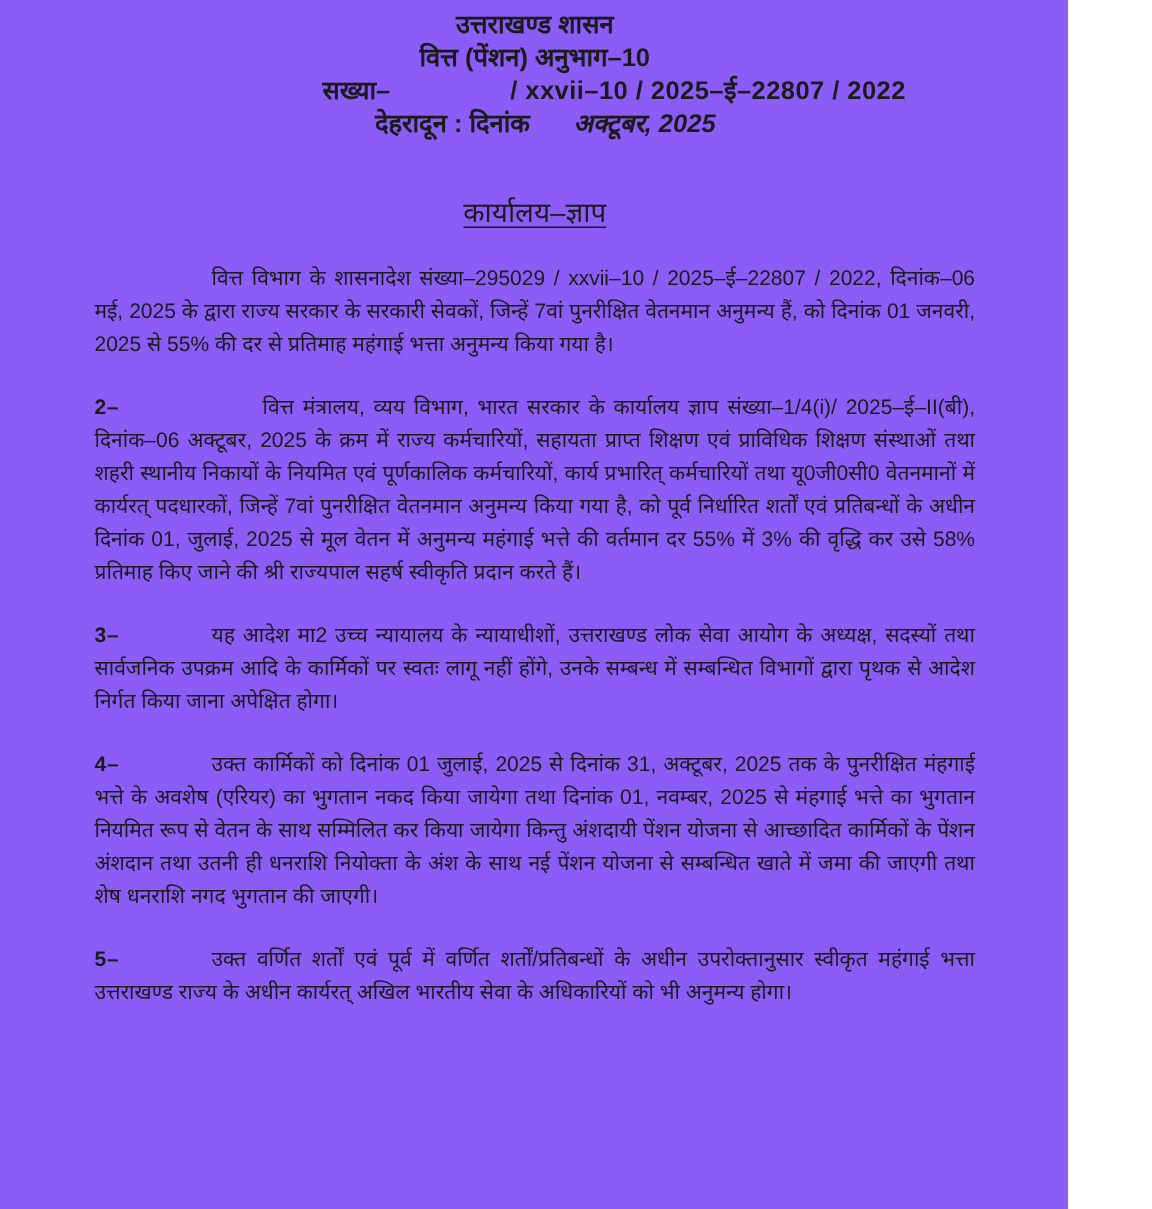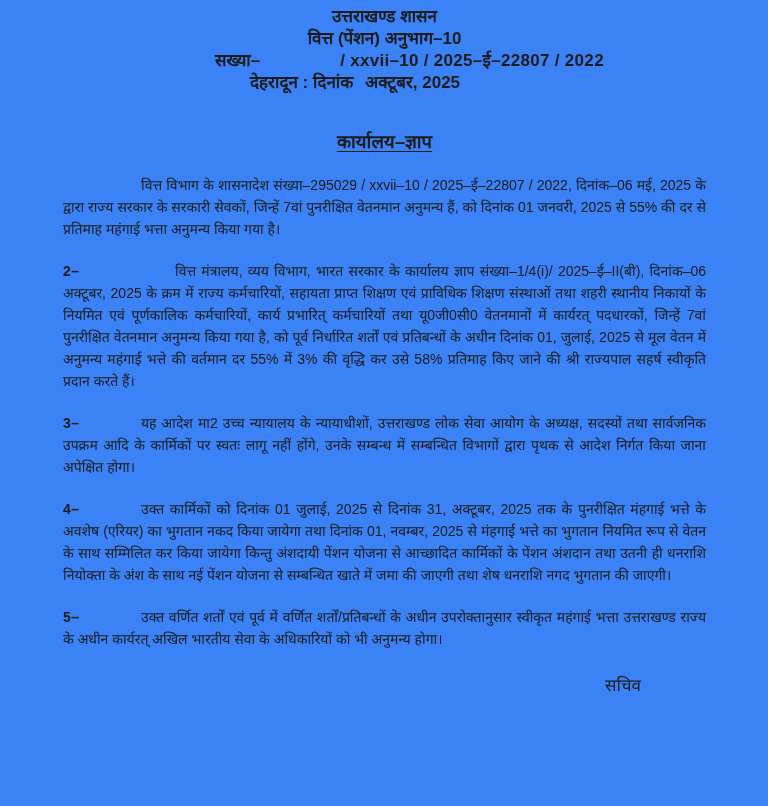--- a/index.html
+++ b/index.html
@@ -10,25 +10,25 @@
   body {
     width: 768px;
     height: 806px;
     overflow: hidden;
     font-family: "Liberation Sans", "DejaVu Sans", sans-serif;
     color: #1b1b1b;
     -webkit-font-smoothing: antialiased;
   }
   .page {
     position: relative;
-    width: 768px;
+    width: 712px;
     height: 806px;
     padding: 6px 62px 0 63px;
     box-sizing: border-box;
-    background: #3b82f6;
+    background: #8b5cf6;
   }
 
   
   .doc-header {
     font-size: 17px;
     line-height: 22px;
   }
   .h-org, .h-dept {
     text-align: center;
     font-weight: 700;
@@ -40,29 +40,29 @@
   }
   .h-number .num-val {
     margin-left: 80px;
     letter-spacing: 0.3px;
   }
   .h-date {
     white-space: nowrap;
     padding-left: 187px; 
     font-weight: 700;
   }
-  .h-date .date-val { margin-left: 12px; }
+  .h-date .date-val { margin-left: 29px; font-style: italic; }
 
   
   .doc-title {
     margin: 36px 0 0 0;
     text-align: center;
     font-size: 18.5px;
     line-height: 24px;
-    font-weight: 700;
+    font-weight: 400;
     text-decoration: underline;
     text-underline-offset: 3px;
   }
 
   
   .doc-body {
     margin-top: 20px;
     font-size: 14px;
     line-height: 22px;
   }
@@ -115,16 +115,15 @@
   <main class="doc-body">
 
   <div class="para"><span>वित्त विभाग के शासनादेश संख्या–295029 / xxvii–10 / 2025–ई–22807 / 2022, दिनांक–06 मई, 2025 के द्वारा राज्य सरकार के सरकारी सेवकों, जिन्हें 7वां पुनरीक्षित वेतनमान अनुमन्य हैं, को दिनांक 01 जनवरी, 2025 से 55% की दर से प्रतिमाह महंगाई भत्ता अनुमन्य किया गया है।</span></div>
       <div class="para"><span class="para-num">2–</span><span>वित्त मंत्रालय, व्यय विभाग, भारत सरकार के कार्यालय ज्ञाप संख्या–1/4(i)/ 2025–ई–II(बी), दिनांक–06 अक्टूबर, 2025 के क्रम में राज्य कर्मचारियों, सहायता प्राप्त शिक्षण एवं प्राविधिक शिक्षण संस्थाओं तथा शहरी स्थानीय निकायों के नियमित एवं पूर्णकालिक कर्मचारियों, कार्य प्रभारित् कर्मचारियों तथा यू0जी0सी0 वेतनमानों में कार्यरत् पदधारकों, जिन्हें 7वां पुनरीक्षित वेतनमान अनुमन्य किया गया है, को पूर्व निर्धारित शर्तों एवं प्रतिबन्धों के अधीन दिनांक 01, जुलाई, 2025 से मूल वेतन में अनुमन्य महंगाई भत्ते की वर्तमान दर 55% में 3% की वृद्धि कर उसे 58% प्रतिमाह किए जाने की श्री राज्यपाल सहर्ष स्वीकृति प्रदान करते हैं।</span></div>
       <div class="para"><span class="para-num">3–</span><span>यह आदेश मा2 उच्च न्यायालय के न्यायाधीशों, उत्तराखण्ड लोक सेवा आयोग के अध्यक्ष, सदस्यों तथा सार्वजनिक उपक्रम आदि के कार्मिकों पर स्वतः लागू नहीं होंगे, उनके सम्बन्ध में सम्बन्धित विभागों द्वारा पृथक से आदेश निर्गत किया जाना अपेक्षित होगा।</span></div>
       <div class="para"><span class="para-num">4–</span><span>उक्त कार्मिकों को दिनांक 01 जुलाई, 2025 से दिनांक 31, अक्टूबर, 2025 तक के पुनरीक्षित मंहगाई भत्ते के अवशेष (एरियर) का भुगतान नकद किया जायेगा तथा दिनांक 01, नवम्बर, 2025 से मंहगाई भत्ते का भुगतान नियमित रूप से वेतन के साथ सम्मिलित कर किया जायेगा किन्तु अंशदायी पेंशन योजना से आच्छादित कार्मिकों के पेंशन अंशदान तथा उतनी ही धनराशि नियोक्ता के अंश के साथ नई पेंशन योजना से सम्बन्धित खाते में जमा की जाएगी तथा शेष धनराशि नगद भुगतान की जाएगी।</span></div>
       <div class="para"><span class="para-num">5–</span><span>उक्त वर्णित शर्तों एवं पूर्व में वर्णित शर्तों/प्रतिबन्धों के अधीन उपरोक्तानुसार स्वीकृत महंगाई भत्ता उत्तराखण्ड राज्य के अधीन कार्यरत् अखिल भारतीय सेवा के अधिकारियों को भी अनुमन्य होगा।</span></div>
     </main>
 
   <footer class="signature">
-    <div class="sig-designation">सचिव</div>
   </footer>
 
 </div>
 
 </body></html>

